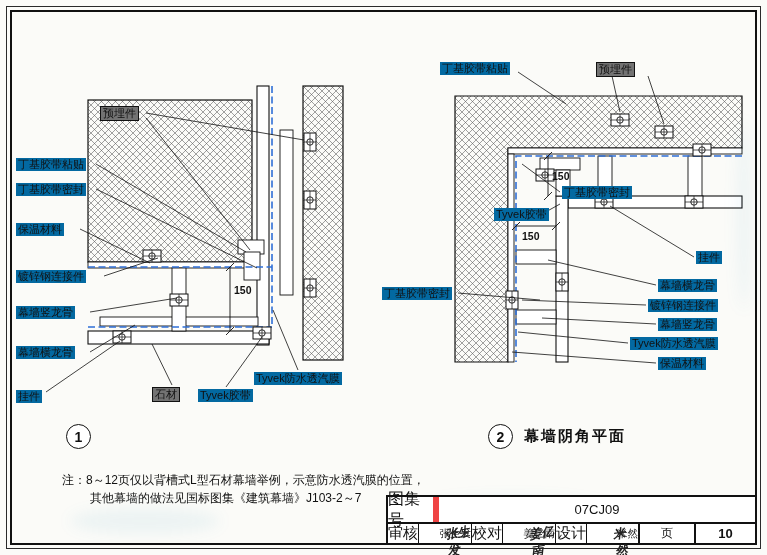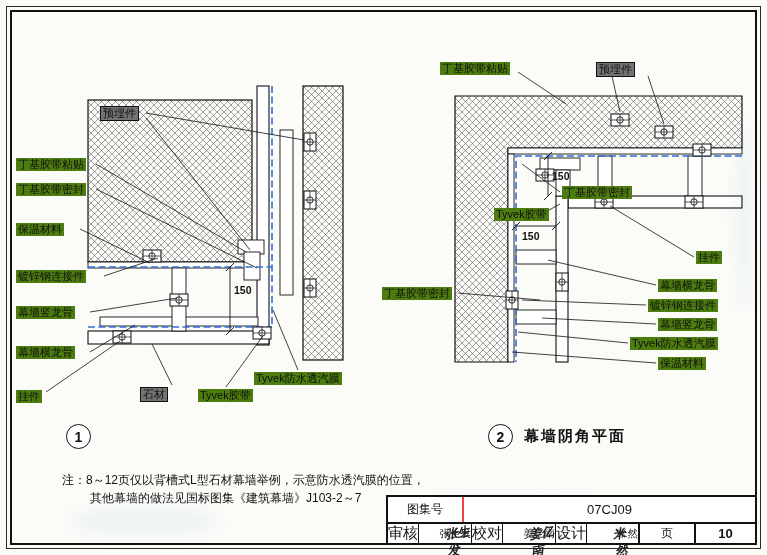--- a/index.html
+++ b/index.html
@@ -8,34 +8,34 @@
   .page{position:relative;width:767px;height:555px;background:#fbfbf8;overflow:hidden}
   .frame-outer{position:absolute;inset:6px;border:1px solid #2a2a2a;pointer-events:none}
   .frame-inner{position:absolute;inset:10px;border:2px solid #111;pointer-events:none}
   svg.linework{position:absolute;left:0;top:0}
   .wall{fill:url(#hatch);stroke:#111;stroke-width:1.2}
   .stone{fill:#fff;stroke:#111;stroke-width:1.1}
   .thin{fill:#fff;stroke:#111;stroke-width:.9}
   .mem{fill:none;stroke-dasharray:7 3.5;stroke-width:1.6}
   .leader{stroke:#111;stroke-width:.8}
   .dim{stroke:#111;stroke-width:.9}
-  .lbl{position:absolute;font-size:11px;line-height:1.15;background:#4d7c0f;padding:0 2px;white-space:nowrap}
+  .lbl{position:absolute;font-size:11px;line-height:1.15;background:#0369a1;padding:0 2px;white-space:nowrap}
   .lbl.boxed{border:1px solid #111;background:#737373}
   .lbl.dimtext{font-size:10.5px;background:transparent;padding:0;font-weight:bold}
   .caption{position:absolute;display:flex;align-items:center;gap:11px}
   .num-circle{width:25px;height:25px;border:1.7px solid #111;border-radius:50%;display:flex;align-items:center;justify-content:center;font-size:14px;font-weight:bold;background:#fff}
   .caption-text{font-size:15px;font-weight:bold;letter-spacing:2px}
   .note{position:absolute;font-size:12px}
   .titleblock{position:absolute;left:386px;top:495px;width:371px;height:50px;border:2px solid #111;background:#fff;display:flex;flex-direction:column;z-index:3}
   .tb-row{display:flex}
   .tb-row1{height:25px}
   .tb-row2{flex:1;border-top:2px solid #111}
   .tb-cell{display:flex;align-items:center;justify-content:center}
   .tb-title{width:252px;border-right:2px solid #111;font-size:15px;font-weight:bold;letter-spacing:6px}
-  .atlas-label{width:76px;border-right:2px solid #ef4444;font-size:12px}
+  .atlas-label{width:51px;border-right:6px solid #ef4444;font-size:16px}
   .atlas-val{flex:1;font-size:13px;font-weight:normal}
   .r2-label{width:31px;border-right:1px solid #111;font-size:15px}
   .r2-name{width:53px;border-right:1px solid #111;font-size:10.5px;position:relative;justify-content:flex-end;padding-left:2px}
   .r2-name.last{border-right:2px solid #111}
   .page-label{width:56px;border-right:2px solid #111;font-size:12px}
   .page-val{flex:1;font-size:13px;font-weight:bold}
   .sig{position:absolute;left:27px;top:1px;font-style:italic;font-weight:bold;font-size:12.5px;transform:rotate(-8deg);color:#222;z-index:2;background:transparent}
   .smudge{position:absolute;border-radius:50%;filter:blur(7px);pointer-events:none;z-index:1}
   .sm1{left:408px;top:498px;width:210px;height:36px;background:rgba(40,140,190,.10)}
   .sm2{left:70px;top:508px;width:150px;height:26px;background:rgba(40,140,190,.07)}
@@ -165,21 +165,21 @@
   </svg>
 
   <div class="lbl boxed" style="left:100px;top:106px">预埋件</div>
   <div class="lbl" style="left:16px;top:158px">丁基胶带粘贴</div>
   <div class="lbl" style="left:16px;top:183px">丁基胶带密封</div>
   <div class="lbl" style="left:16px;top:223px">保温材料</div>
   <div class="lbl" style="left:16px;top:270px">镀锌钢连接件</div>
   <div class="lbl" style="left:16px;top:306px">幕墙竖龙骨</div>
   <div class="lbl" style="left:16px;top:346px">幕墙横龙骨</div>
   <div class="lbl" style="left:16px;top:390px">挂件</div>
-  <div class="lbl boxed" style="left:140px;top:387px">石材</div>
+  <div class="lbl boxed" style="left:152px;top:387px">石材</div>
   <div class="lbl" style="left:198px;top:389px">Tyvek胶带</div>
   <div class="lbl" style="left:254px;top:372px">Tyvek防水透汽膜</div>
   <div class="lbl dimtext" style="left:234px;top:284px">150</div>
 
   <div class="lbl" style="left:440px;top:62px">丁基胶带粘贴</div>
   <div class="lbl boxed" style="left:596px;top:62px">预埋件</div>
   <div class="lbl" style="left:562px;top:186px">丁基胶带密封</div>
   <div class="lbl" style="left:494px;top:208px">Tyvek胶带</div>
   <div class="lbl dimtext" style="left:552px;top:170px">150</div>
   <div class="lbl dimtext" style="left:522px;top:230px">150</div>

